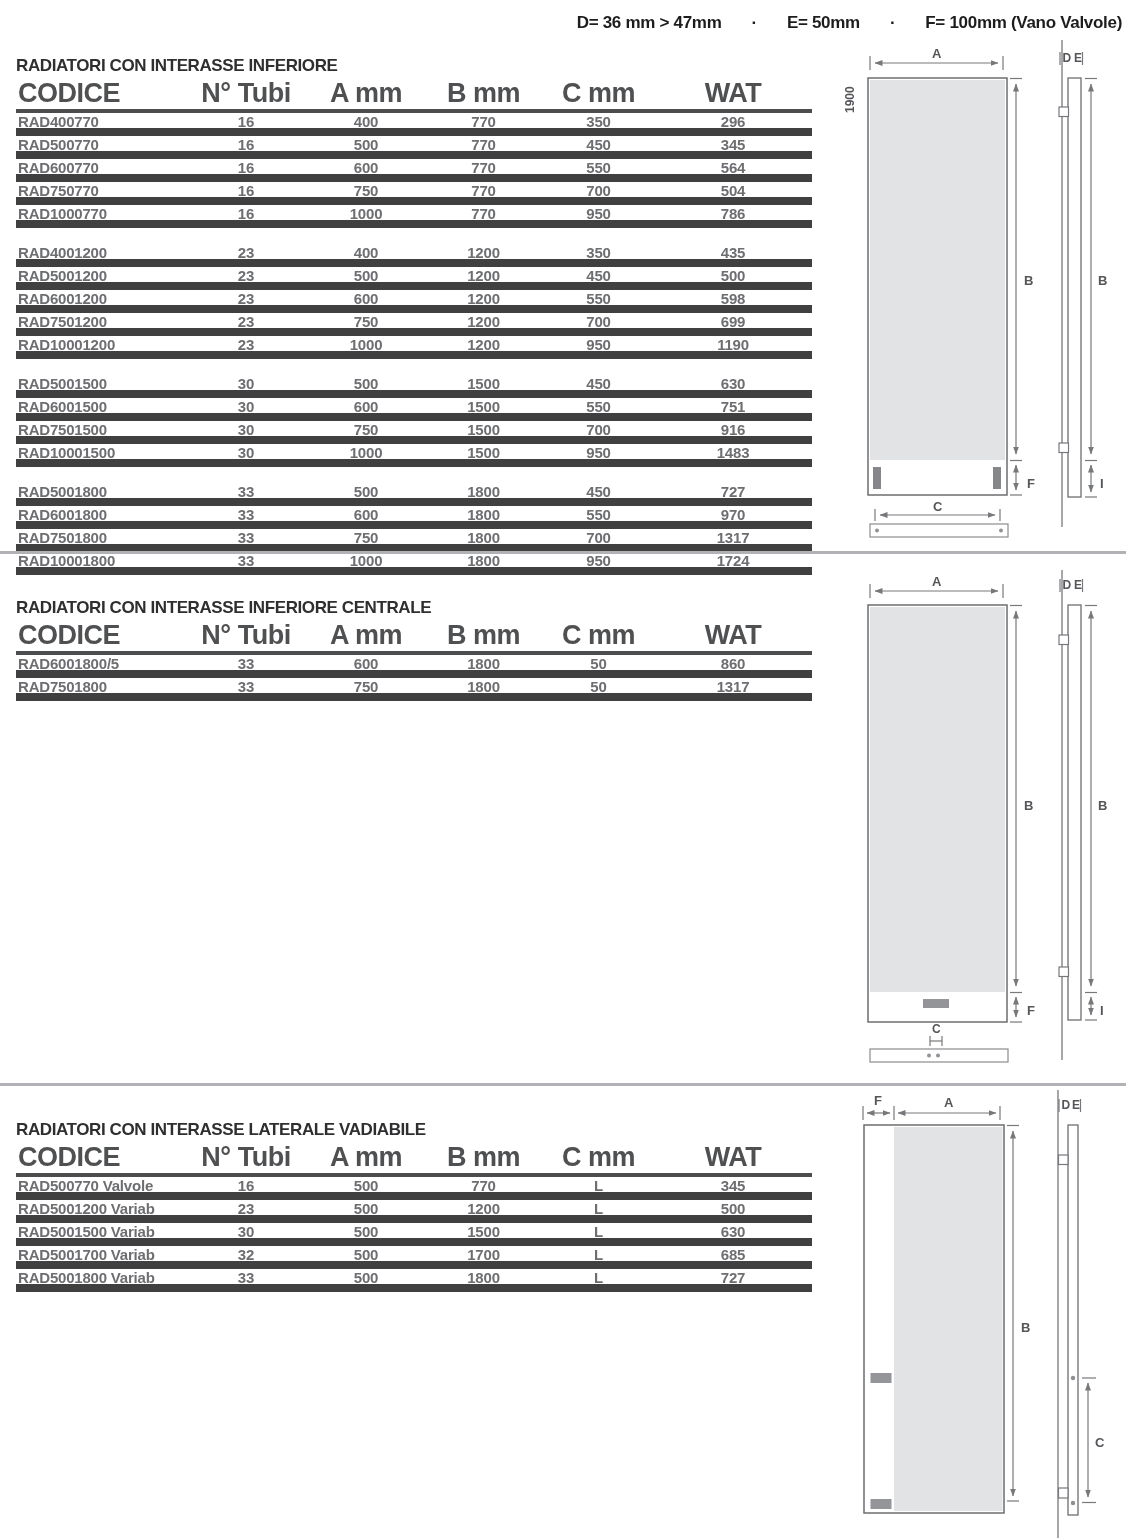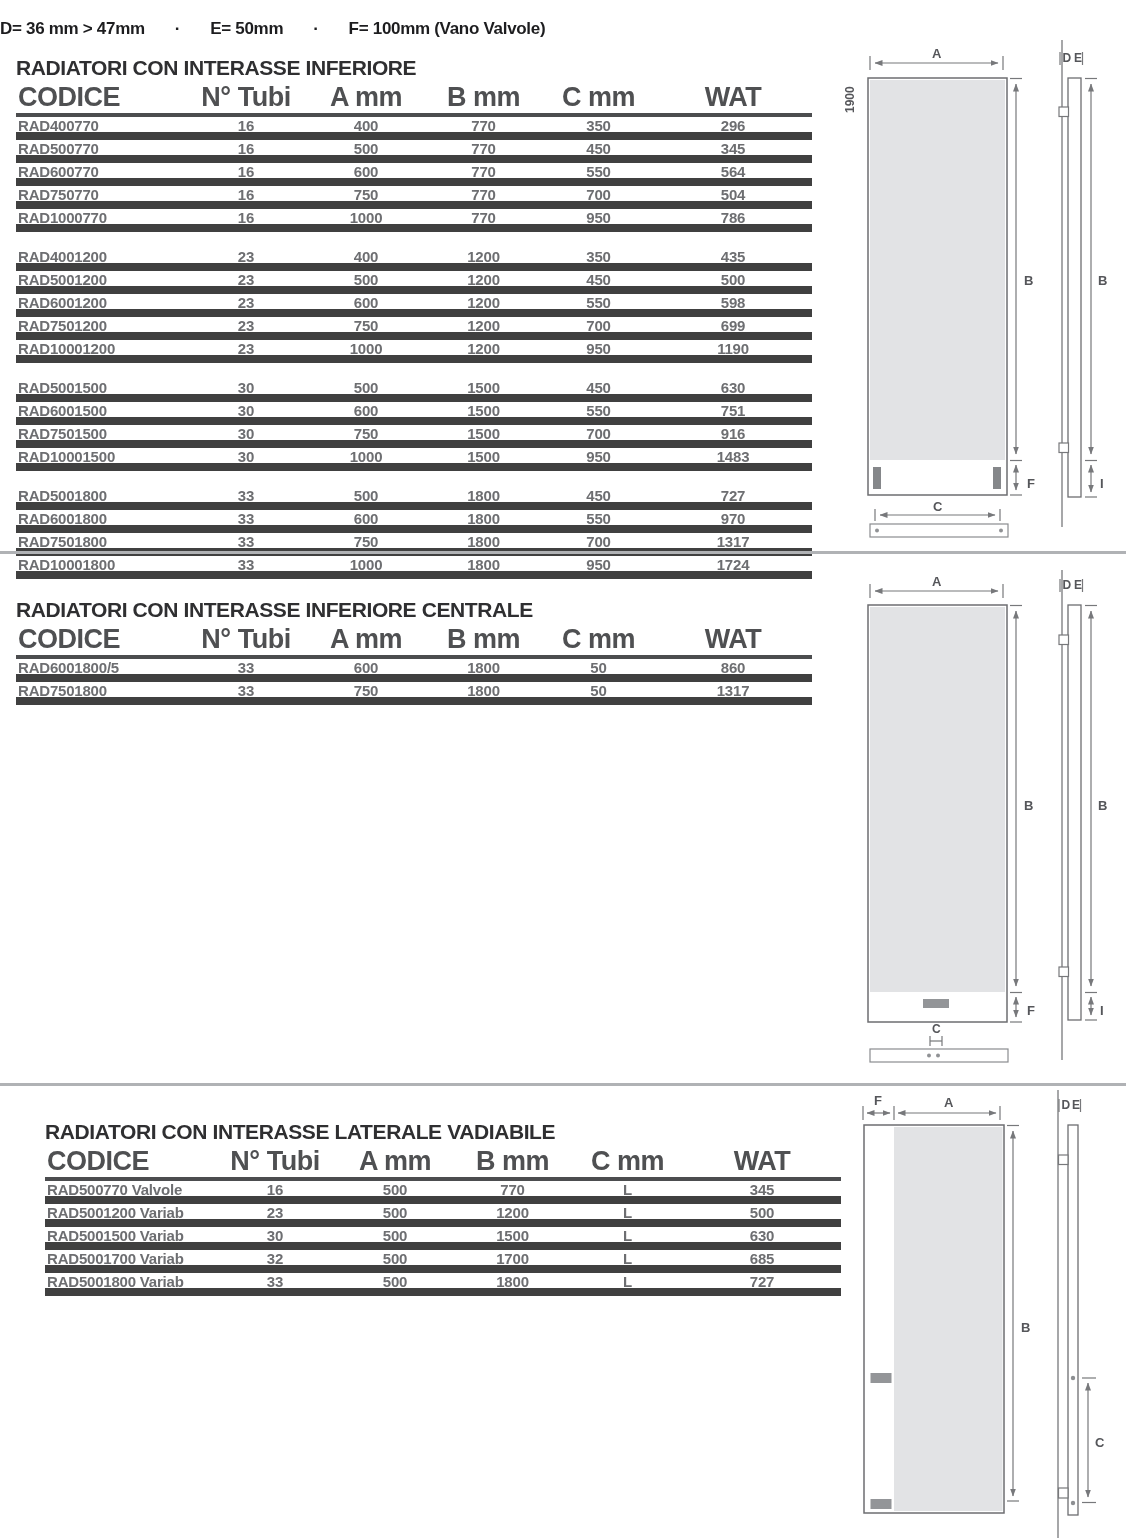--- a/index.html
+++ b/index.html
@@ -1,26 +1,26 @@
 <!DOCTYPE html>
 <html><head>
 <meta charset="utf-8">
 <style>
   * { margin:0; padding:0; box-sizing:border-box; }
   html,body { background:#ffffff; }
   body { font-family:"Liberation Sans",sans-serif; }
   #page { position:relative; width:1126px; height:1538px; background:#fff; overflow:hidden; }
 
-  .legend { position:absolute; top:19px; left:0; width:1122px; display:flex;
-            align-items:center; gap:30px;
+  .legend { position:absolute; top:13px; left:0; width:1122px; display:flex;
+            justify-content:flex-end; align-items:center; gap:30px;
             font-weight:bold; font-size:17px; color:#1d1d1f; letter-spacing:-0.3px; }
   .legend .dot { font-size:17px; color:#1d1d1f; }
 
   .section { position:absolute; left:16px; width:796px; }
-  .sec-title { font-weight:bold; font-size:21px; color:#2f2f31; letter-spacing:-0.4px; margin-bottom:5px; }
+  .sec-title { font-weight:bold; font-size:17px; color:#2f2f31; letter-spacing:-0.4px; margin-bottom:5px; }
 
   .thead { display:grid; grid-template-columns:170px 120px 120px 115px 115px 154px;
            align-items:end; padding-bottom:4px; border-bottom:4px solid #4c4d4f; }
   .th { font-weight:bold; font-size:27px; color:#4f5052; letter-spacing:-0.5px; text-align:center; line-height:24px; }
   .th.c0 { text-align:left; padding-left:2px; }
 
   .tbody { width:100%; }
   .tgroup + .tgroup { margin-top:16px; }
   .trow { display:grid; grid-template-columns:170px 120px 120px 115px 115px 154px;
           height:23px; align-items:center; border-bottom:8px solid #404040; }
@@ -243,21 +243,21 @@
             <div class="tcell c3">1800</div>
             <div class="tcell c4">50</div>
             <div class="tcell c5">1317</div>
           </div>
         </div>
       </div>
   </div>
 
   <div class="divider" style="top:1083px;"></div>
 
-  <div class="section" style="top:1120px;margin-left:29px;">
+  <div class="section" style="top:1120px;">
     <div class="sec-title">RADIATORI CON INTERASSE LATERALE VADIABILE</div>
     <div class="thead">
       <div class="th c0">CODICE</div>
       <div class="th">N° Tubi</div>
       <div class="th">A mm</div>
       <div class="th">B mm</div>
       <div class="th">C mm</div>
       <div class="th">WAT</div>
     </div>
     <div class="tbody">

